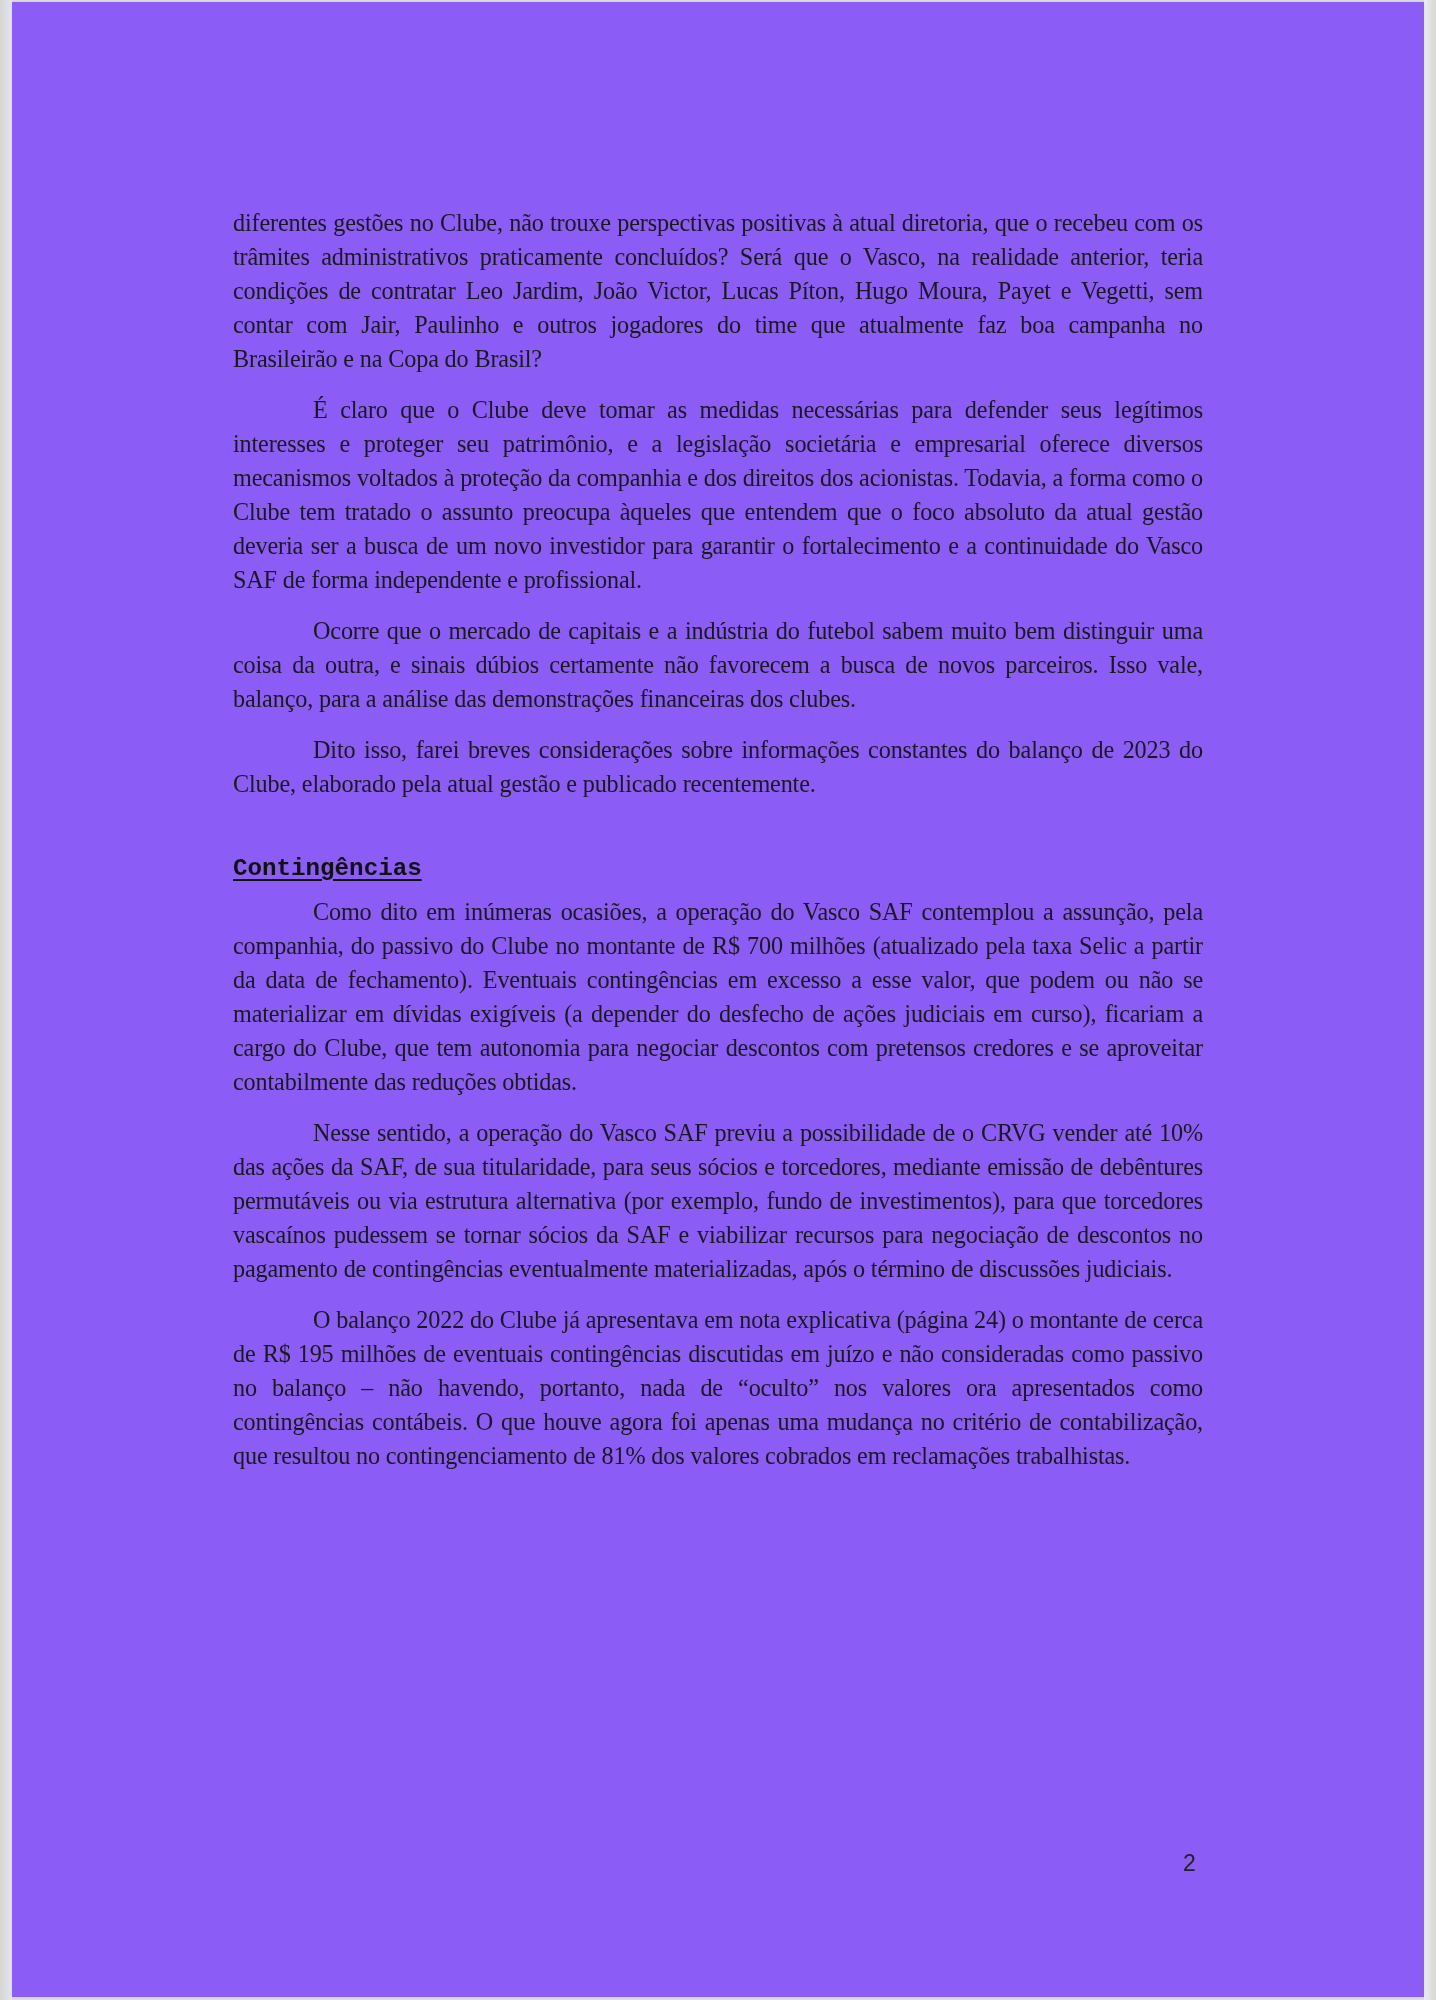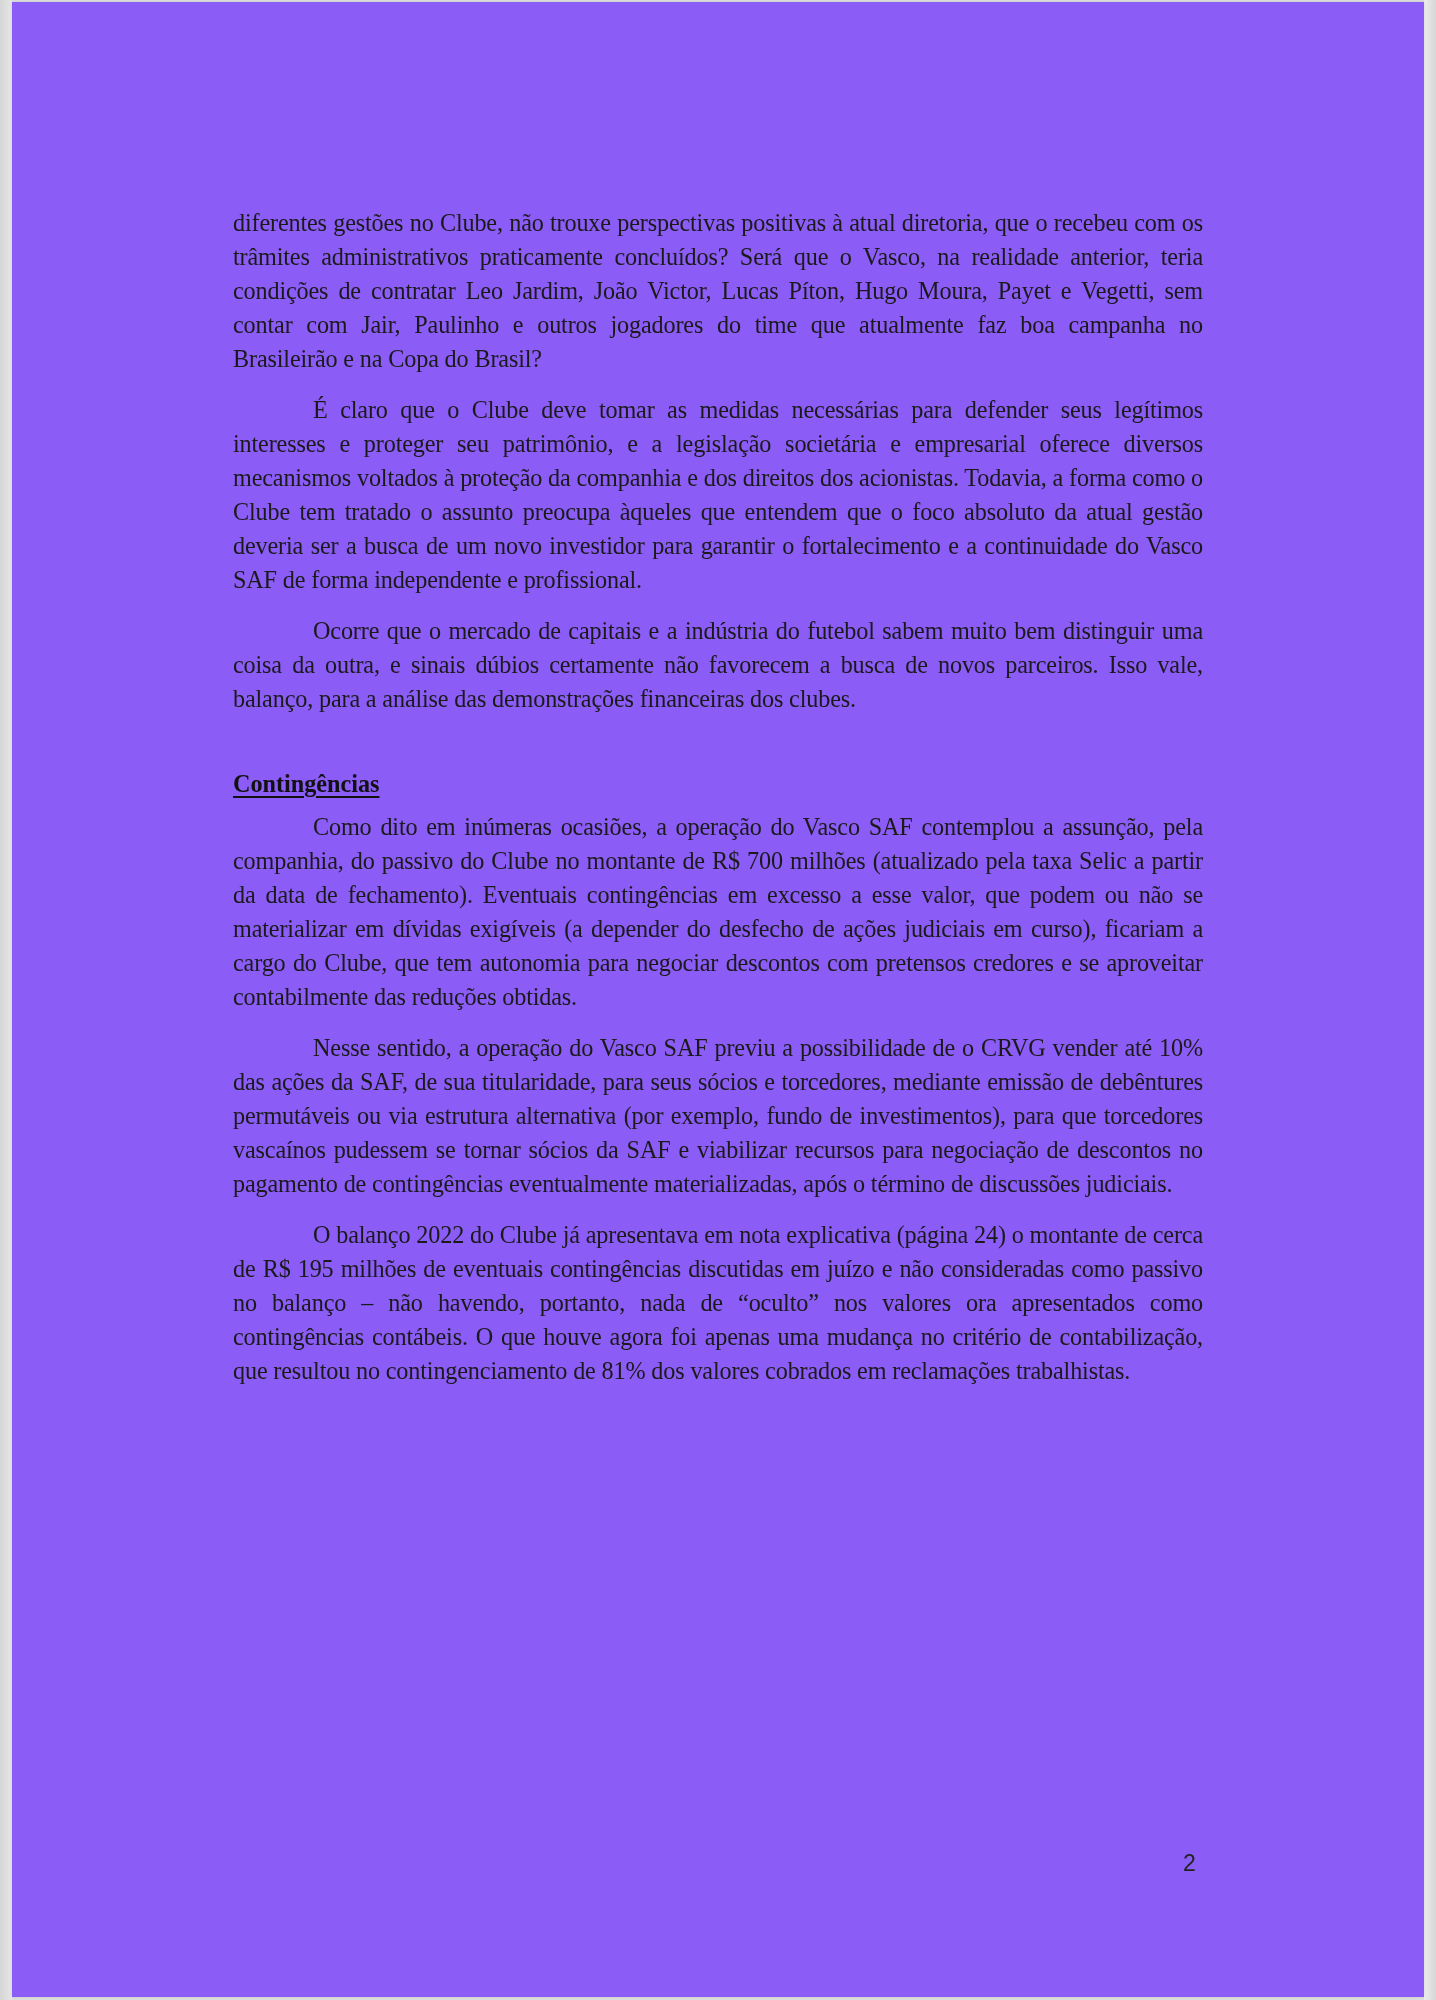--- a/index.html
+++ b/index.html
@@ -59,20 +59,21 @@
     }
     .heading {
       margin: 51px 0 9px 0;
       font-weight: bold;
       text-decoration: underline;
       text-underline-offset: 4px;
       text-decoration-thickness: 2px;
       font-size: 24.2px;
       line-height: 34px;
       color: #111;
+      font-family: Liberation Mono, monospace;
     }
     .page-number {
       position: absolute;
       left: 1171px;
       top: 1848px;
       font-family: "Liberation Sans", "DejaVu Sans", sans-serif;
       font-size: 23px;
       color: #222;
     }
   </style>
@@ -80,20 +81,21 @@
 <body>
 
 <div class="left-strip"></div>
 <div class="right-strip"></div>
 
 <div class="page">
   <div class="content">
     <p class="no-indent">diferentes gestões no Clube, não trouxe perspectivas positivas à atual diretoria, que o recebeu com os trâmites administrativos praticamente concluídos? Será que o Vasco, na realidade anterior, teria condições de contratar Leo Jardim, João Victor, Lucas Píton, Hugo Moura, Payet e Vegetti, sem contar com Jair, Paulinho e outros jogadores do time que atualmente faz boa campanha no Brasileirão e na Copa do Brasil?</p>
     <p>É claro que o Clube deve tomar as medidas necessárias para defender seus legítimos interesses e proteger seu patrimônio, e a legislação societária e empresarial oferece diversos mecanismos voltados à proteção da companhia e dos direitos dos acionistas. Todavia, a forma como o Clube tem tratado o assunto preocupa àqueles que entendem que o foco absoluto da atual gestão deveria ser a busca de um novo investidor para garantir o fortalecimento e a continuidade do Vasco SAF de forma independente e profissional.</p>
     <p>Ocorre que o mercado de capitais e a indústria do futebol sabem muito bem distinguir uma coisa da outra, e sinais dúbios certamente não favorecem a busca de novos parceiros. Isso vale, balanço, para a análise das demonstrações financeiras dos clubes.</p>
+    <p>Dito isso, farei breves considerações sobre informações constantes do balanço de 2023 do Clube, elaborado pela atual gestão e publicado recentemente.</p>
 
     <div class="heading">Contingências</div>
 
     <p>Como dito em inúmeras ocasiões, a operação do Vasco SAF contemplou a assunção, pela companhia, do passivo do Clube no montante de R$ 700 milhões (atualizado pela taxa Selic a partir da data de fechamento). Eventuais contingências em excesso a esse valor, que podem ou não se materializar em dívidas exigíveis (a depender do desfecho de ações judiciais em curso), ficariam a cargo do Clube, que tem autonomia para negociar descontos com pretensos credores e se aproveitar contabilmente das reduções obtidas.</p>
     <p>Nesse sentido, a operação do Vasco SAF previu a possibilidade de o CRVG vender até 10% das ações da SAF, de sua titularidade, para seus sócios e torcedores, mediante emissão de debêntures permutáveis ou via estrutura alternativa (por exemplo, fundo de investimentos), para que torcedores vascaínos pudessem se tornar sócios da SAF e viabilizar recursos para negociação de descontos no pagamento de contingências eventualmente materializadas, após o término de discussões judiciais.</p>
     <p>O balanço 2022 do Clube já apresentava em nota explicativa (página 24) o montante de cerca de R$ 195 milhões de eventuais contingências discutidas em juízo e não consideradas como passivo no balanço – não havendo, portanto, nada de “oculto” nos valores ora apresentados como contingências contábeis. O que houve agora foi apenas uma mudança no critério de contabilização, que resultou no contingenciamento de 81% dos valores cobrados em reclamações trabalhistas.</p>
   </div>
 
   <div class="page-number">2</div>
 </div>

